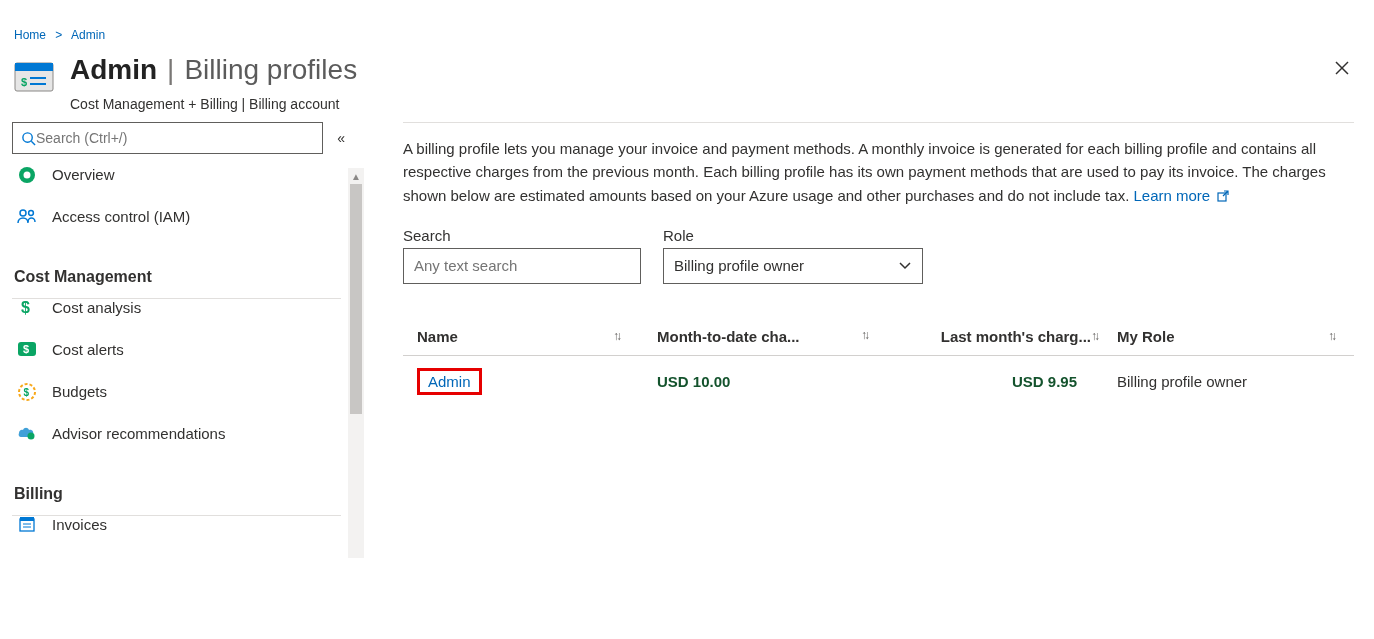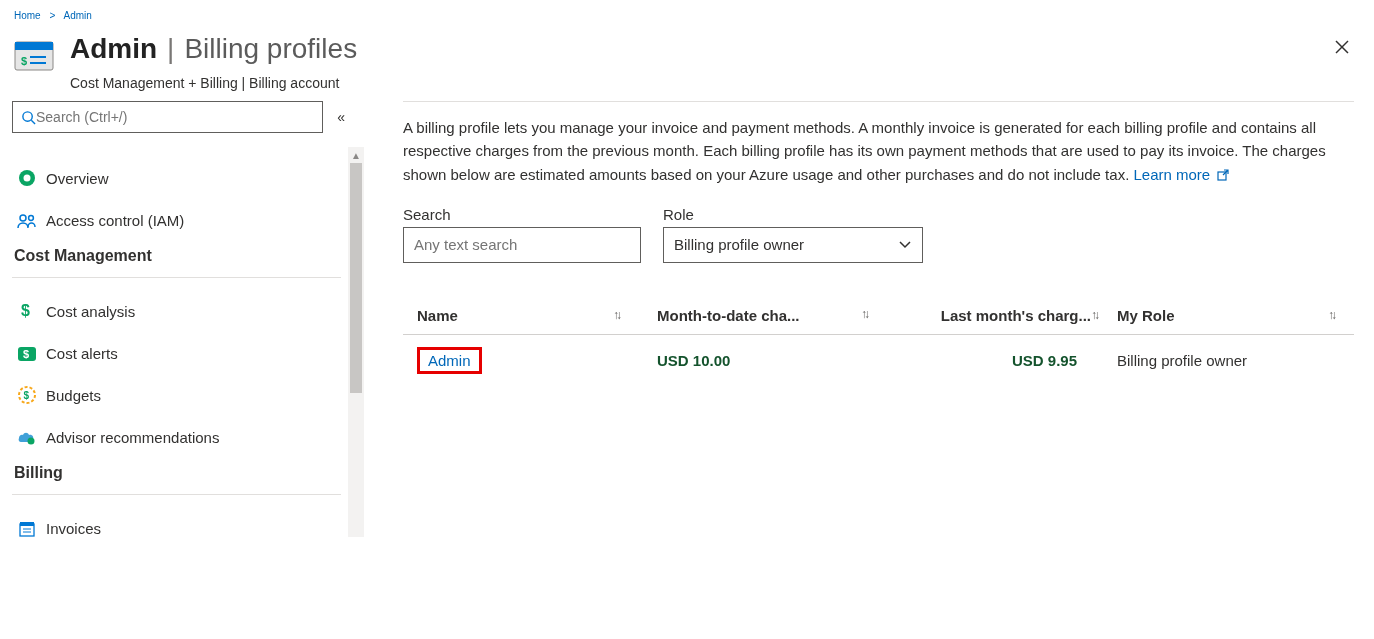--- a/index.html
+++ b/index.html
@@ -3,22 +3,22 @@
 <meta charset="utf-8">
 <style>
   * { box-sizing: border-box; margin: 0; padding: 0; }
   body {
     font-family: "Segoe UI", -apple-system, BlinkMacSystemFont, sans-serif;
     background: #ffffff;
     color: #323130;
     font-size: 14px;
   }
   .breadcrumb {
-    padding: 10px 14px 8px 14px;
-    font-size: 10px;
+    padding: 28px 14px 8px 14px;
+    font-size: 12px;
   }
   .breadcrumb a { color: #0067b8; text-decoration: none; cursor: pointer; }
   .breadcrumb .sep { margin: 0 6px; color: #0067b8; }
   .page-header {
     display: flex;
     align-items: flex-start;
     justify-content: space-between;
     padding: 4px 18px 10px 12px;
   }
   .page-header-left { display: flex; align-items: flex-start; gap: 14px; }
@@ -71,25 +71,25 @@
   }
   .scrollbar-vert .up, .scrollbar-vert .down {
     height: 16px; display:flex; align-items:center; justify-content:center;
     font-size:10px; color:#8a8886;
   }
   .scrollbar-vert .thumb {
     position:absolute; top:16px; left:2px; right:2px; height:230px;
     background:#c8c6c4;
   }
   .nav-item {
-    display: flex; align-items: flex-end;
+    display: flex; align-items: flex-start;
     height: 42px;
     padding: 0 6px 0 4px;
     cursor: pointer;
-    gap: 8px;
+    gap: 14px;
   }
   .nav-item .icon { width: 22px; display:flex; justify-content:center; }
   .nav-item .label { font-size: 15px; color: #323130; }
   .nav-section-title {
     font-size: 16px; font-weight: 600; color: #323130;
     padding: 18px 0 6px 2px;
   }
   .nav-divider{
     border-top:1px solid #e1dfdd; margin: 6px 14px 0 0;
   }

